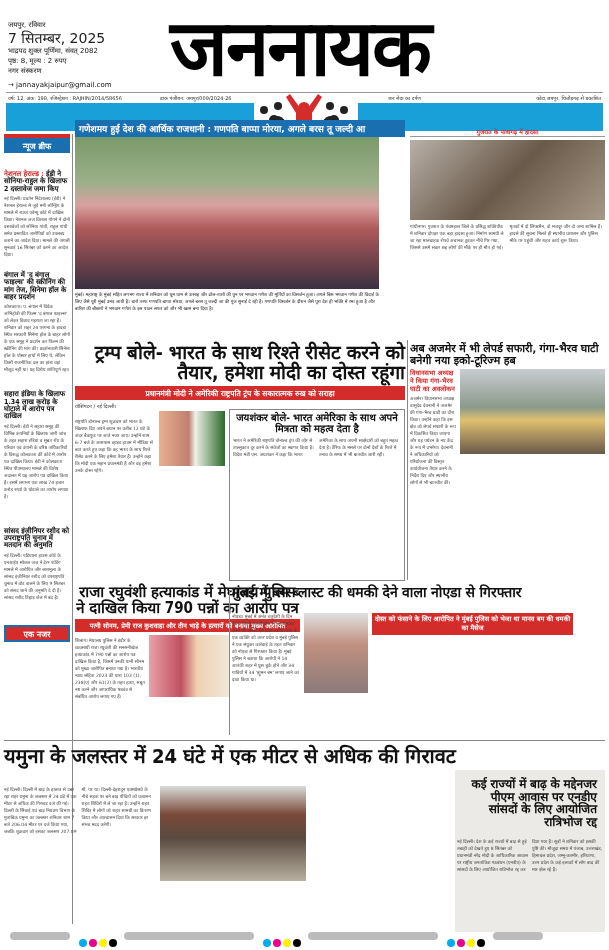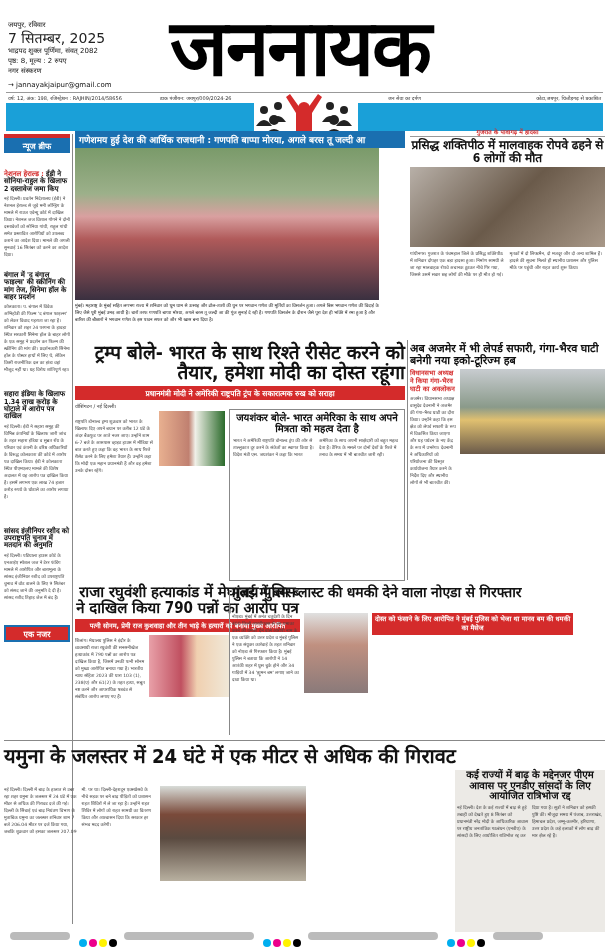--- a/index.html
+++ b/index.html
@@ -79,29 +79,28 @@
   <div>
     <div class="hl" style="font-size:7px">सांसद इंजीनियर रशीद को उपराष्ट्रपति चुनाव में मतदान की अनुमति</div>
     <div class="txt" style="height:70px;margin-top:2px">नई दिल्ली। पटियाला हाउस कोर्ट के एनआईए स्पेशल जज ने टेरर फंडिंग मामले में आरोपित और बारामूला के सांसद इंजीनियर रशीद को उपराष्ट्रपति चुनाव में वोट डालने के लिए 9 सितंबर को संसद जाने की अनुमति दे दी है। सांसद रशीद तिहाड़ जेल में बंद हैं।</div>
   </div>
   <div style="margin-top:3px;border:2px solid #1a6fb0">
     <div class="red-tag" style="font-size:8px;padding:1px 12px">एक नजर</div>
   </div>
 </div>
 <div class="abs col-sep" style="left:72px;top:134px;height:790px"></div>
 
-<div class="abs" style="left:75px;top:131px;width:304px">
+<div class="abs" style="left:75px;top:120px;width:304px">
   <div class="blue-head" style="font-size:9px;padding:2px 4px;white-space:nowrap;overflow:hidden;width:330px">गणेशमय हुई देश की आर्थिक राजधानी : गणपति बाप्पा मोरया, अगले बरस तू जल्दी आ</div>
   <div class="photo" style="height:152px;background:linear-gradient(180deg,#7a9a6a 0%,#9cb08a 30%,#d9a0a0 45%,#b05a5a 60%,#3a3040 100%)"></div>
   <div class="txt" style="height:22px;margin-top:2px;color:#222">मुंबई। महाराष्ट्र के मुंबई सहित लगभग राज्य में शनिवार को धूम धाम से उत्साह और ढोल-ताशों की धुन पर भगवान गणेश की मूर्तियों का विसर्जन हुआ। अगले बिस भगवान गणेश की विदाई के लिए जैसे पूरी मुंबई उमड़ आयी है। चारों तरफ गणपति बाप्पा मोरया, अगले बरस तू जल्दी आ की गूंज सुनाई दे रही है। गणपति विसर्जन के दौरान जैसे पूरा देश ही भक्ति में रमा हुआ है और बारिश की बौछारों ने भगवान गणेश के इस पावन सफर को और भी खास बना दिया है।</div>
 </div>
 
 <div class="abs" style="left:410px;top:128px;width:195px">
   <div class="redtext" style="font-size:6px;text-align:center;border-bottom:1px solid #999">गुजरात के पावागढ़ में हादसा</div>
-  <div class="hl" style="font-size:12px;text-align:center;margin-top:2px">प्रसिद्ध शक्तिपीठ में मालवाहक रोपवे ढहने से 6 लोगों की मौत</div>
   <div class="photo" style="height:80px;margin-top:3px;background:linear-gradient(135deg,#b8b0a8,#6a5a4a 50%,#a89888)"></div>
   <div class="txt" style="height:78px;margin-top:3px;column-count:2;column-gap:4px">गांधीनगर। गुजरात के पंचमहाल जिले के प्रसिद्ध शक्तिपीठ में शनिवार दोपहर एक बड़ा हादसा हुआ। निर्माण सामग्री ले जा रहा मालवाहक रोपवे अचानक टूटकर नीचे गिर गया, जिससे उसमें सवार छह लोगों की मौके पर ही मौत हो गई। मृतकों में दो लिफ्टमैन, दो मजदूर और दो अन्य शामिल हैं। हादसे की सूचना मिलते ही स्थानीय प्रशासन और पुलिस मौके पर पहुंची और राहत कार्य शुरू किया।</div>
 </div>
 
 <div class="abs" style="left:75px;top:343px;width:330px">
   <div class="hl" style="font-size:19px;text-align:right">ट्रम्प बोले- भारत के साथ रिश्ते रीसेट करने को तैयार, हमेशा मोदी का दोस्त रहूंगा</div>
   <div class="red-tag" style="font-size:7.5px;padding:2px 0;margin-top:3px">प्रधानमंत्री मोदी ने अमेरिकी राष्ट्रपति ट्रंप के सकारात्मक रुख को सराहा</div>
   <div style="font-size:5px;margin-top:3px;color:#333">वॉशिंगटन / नई दिल्ली।</div>
   <div class="txt" style="position:absolute;left:0;top:75px;width:80px;height:160px">राष्ट्रपति डोनाल्ड ट्रम्प शुक्रवार को भारत के खिलाफ दिए अपने बयान पर करीब 12 घंटे के अंदर बैकफुट पर आते नजर आए। उन्होंने शाम 6-7 बजे के आसपास व्हाइट हाउस में मीडिया से बात करते हुए कहा कि वह भारत के साथ रिश्ते रीसेट करने के लिए हमेशा तैयार हैं। उन्होंने कहा कि मोदी एक महान प्रधानमंत्री हैं और वह हमेशा उनके दोस्त रहेंगे।</div>
   <div class="photo" style="position:absolute;left:84px;top:68px;width:66px;height:55px;background:linear-gradient(90deg,#e8b090,#c08070 45%,#f0f0e8 55%,#2a6a2a)"></div>
@@ -139,21 +138,21 @@
 </div>
 
 <div class="abs" style="left:4px;right:4px;top:740px;height:1px;background:#888"></div>
 <div class="abs" style="left:4px;top:778px;width:410px">
   <div class="hl" style="font-size:20px;white-space:nowrap;position:absolute;top:-32px">यमुना के जलस्तर में 24 घंटे में एक मीटर से अधिक की गिरावट</div>
   <div class="txt" style="position:absolute;left:0;top:8px;width:150px;height:120px;column-count:2;column-gap:5px">नई दिल्ली। दिल्ली में बाढ़ के हालात से उबर रहा शहर यमुना के जलस्तर में 24 घंटे में एक मीटर से अधिक की गिरावट दर्ज की गई। दिल्ली के सिंचाई एवं बाढ़ नियंत्रण विभाग के मुताबिक यमुना का जलस्तर शनिवार शाम 7 बजे 206.04 मीटर पर दर्ज किया गया, जबकि शुक्रवार को इसका जलस्तर 207.09 मी. पर था। दिल्ली-देहरादून एक्सप्रेसवे के नीचे सड़क पर बने बाढ़ पीड़ितों को प्रशासन राहत शिविरों में ले जा रहा है। उन्होंने राहत शिविर में लोगों को राहत सामग्री का वितरण किया और आश्वासन दिया कि सरकार हर संभव मदद करेगी।</div>
   <div class="photo" style="position:absolute;left:156px;top:8px;width:146px;height:95px;background:linear-gradient(180deg,#d8dcd8,#7a4a3a 30%,#5a4a40 55%,#b8b0a0)"></div>
 </div>
 
 <div class="abs" style="left:455px;top:770px;width:150px;height:162px;background:#eceae6">
-  <div class="hl" style="font-size:10px;padding:0;text-align:center">कई राज्यों में बाढ़ के मद्देनजर पीएम आवास पर एनडीए सांसदों के लिए आयोजित रात्रिभोज रद्द</div>
+  <div class="hl" style="font-size:12px;padding:8px;text-align:right">कई राज्यों में बाढ़ के मद्देनजर पीएम आवास पर एनडीए सांसदों के लिए आयोजित रात्रिभोज रद्द</div>
   <div class="txt" style="height:125px;padding:2px;column-count:2;column-gap:4px">नई दिल्ली। देश के कई राज्यों में बाढ़ से हुई तबाही को देखते हुए 8 सितंबर को प्रधानमंत्री नरेंद्र मोदी के आधिकारिक आवास पर राष्ट्रीय जनतांत्रिक गठबंधन (एनडीए) के सांसदों के लिए आयोजित रात्रिभोज रद्द कर दिया गया है। सूत्रों ने शनिवार को इसकी पुष्टि की। मौजूदा समय में पंजाब, उत्तराखंड, हिमाचल प्रदेश, जम्मू-कश्मीर, हरियाणा, उत्तर प्रदेश के कई इलाकों में लोग बाढ़ की मार झेल रहे हैं।</div>
 </div>
 
 <div class="abs reg-bar" style="left:10px;width:600px">
   <span class="gray-pill" style="width:60px"></span>
   <span class="dot" style="background:#00aeef;margin-left:4px"></span><span class="dot" style="background:#ec008c"></span><span class="dot" style="background:#fff200"></span><span class="dot" style="background:#000"></span>
   <span class="gray-pill" style="width:130px"></span>
   <span class="dot" style="background:#00aeef;margin-left:4px"></span><span class="dot" style="background:#ec008c"></span><span class="dot" style="background:#fff200"></span><span class="dot" style="background:#000"></span>
   <span class="gray-pill" style="width:130px"></span>
   <span class="dot" style="background:#00aeef;margin-left:4px"></span><span class="dot" style="background:#ec008c"></span><span class="dot" style="background:#fff200"></span><span class="dot" style="background:#000"></span>

